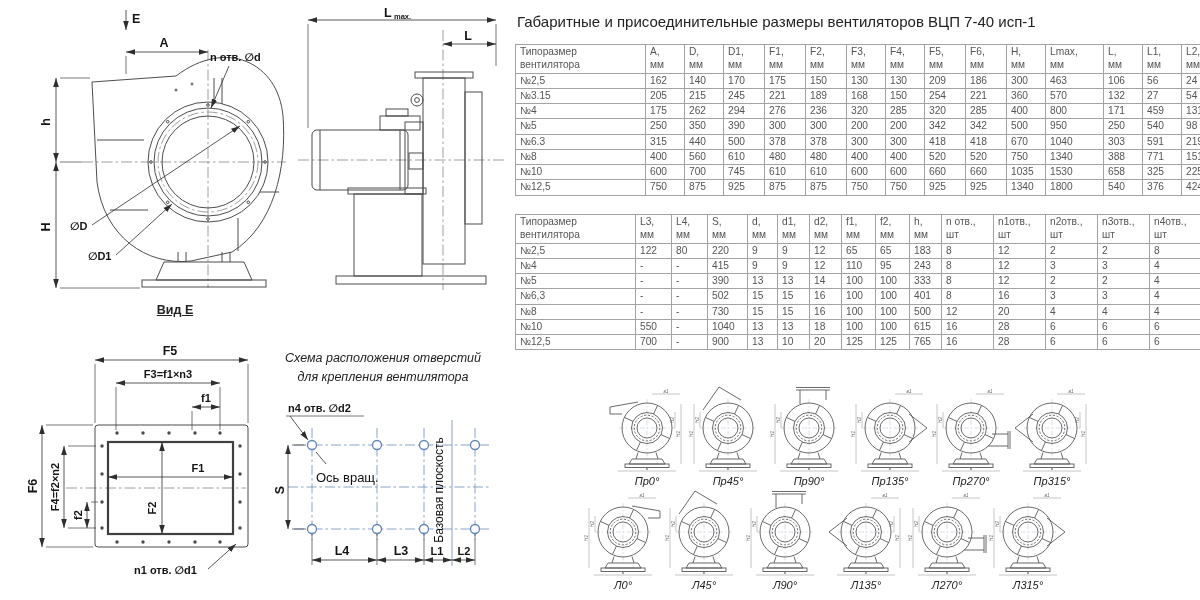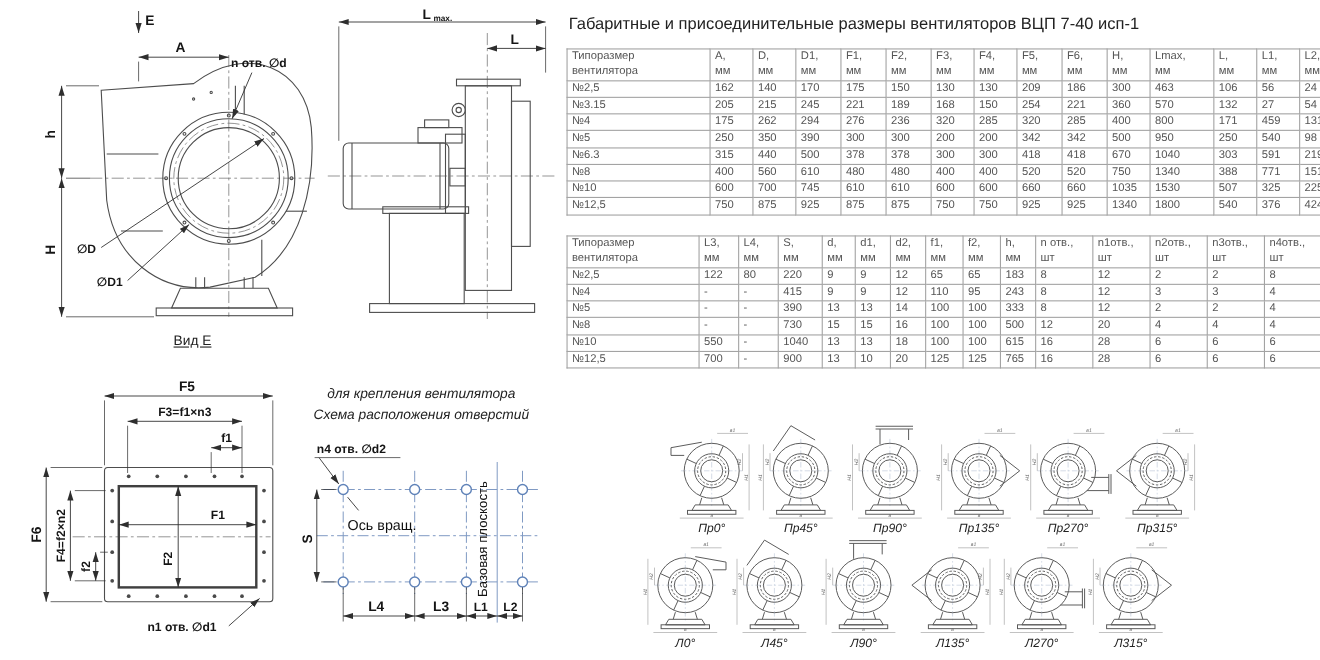--- a/index.html
+++ b/index.html
@@ -19,21 +19,21 @@
   .cc{stroke:#6b6b6b;stroke-width:.65;stroke-dasharray:11 3 2.5 3;fill:none}
   .dl{stroke:#2e2e2e;stroke-width:.8;fill:none}
   .el{stroke:#2e2e2e;stroke-width:.65;fill:none}
   .tb{font-weight:bold;font-size:12.5px;fill:#151515}
   .tm{font-weight:bold;font-size:11px;fill:#151515}
   .ts{font-weight:bold;font-size:7.5px;fill:#151515}
   .tsch{font-size:13px;fill:#111}
   .bl{stroke:#7e99c2;stroke-width:.9;fill:none}
   .bld{stroke:#7e99c2;stroke-width:.9;stroke-dasharray:10 3 2.5 3;fill:none}
   .bh{stroke:#5f82b8;stroke-width:1.3;fill:#fff}
-  .viewe-title{font-size:12.5px;font-weight:normal;text-decoration:underline;color:#222;width:80px;text-align:center}
+  .viewe-title{font-size:12.5px;font-weight:bold;text-decoration:underline;color:#222;width:80px;text-align:center}
   .scheme-title{font-style:italic;font-size:12.5px;color:#222;width:200px;text-align:center;line-height:1.55}
   
   .drow{display:flex;gap:3px}
   .fitem{width:78px;display:flex;flex-direction:column;align-items:center}
   .flab{font-style:italic;font-size:11px;color:#222;margin-top:1px}
   .fan line,.fan circle,.fan path,.fan rect{stroke:#5a5a5a;stroke-width:.9;fill:none}
   .fan .dm{stroke:#999;stroke-width:.55}
   .fan .cl{stroke:#b9c4d6;stroke-width:.55}
   .fan text{fill:#666;font-size:4.6px;font-style:italic;stroke:none}
 </style>
@@ -207,22 +207,22 @@
 
     <line class="dl" x1="57" y1="157" x2="57" y2="183" marker-start="url(#arL)" marker-end="url(#arL)"></line>
     <line class="el" x1="61" y1="157" x2="68" y2="157"></line>
     <text class="tm" x="52" y="170" transform="rotate(-90 52 170)" text-anchor="middle">f2</text>
 
     <line class="dl" x1="178" y1="224" x2="206" y2="199" marker-end="url(#arL)"></line>
     <text class="tm" x="104" y="229">n1 отв. ∅d1</text>
   </svg>
 
   <div class="abs scheme-title" style="left:283px;top:349px">
+    <div>Схема расположения отверстий</div>
     <div>для крепления вентилятора</div>
-    <div>Схема расположения отверстий</div>
   </div>
 
   <svg class="abs" style="left:280px;top:400px" width="230" height="180" viewBox="0 0 230 180">
     <defs>
       <marker id="arC" viewBox="0 0 8 6" markerWidth="9" markerHeight="7" refX="8" refY="3" orient="auto-start-reverse" markerUnits="userSpaceOnUse">
         <path d="M0 .5 L8 3 L0 5.5 Z" fill="#2e2e2e"></path>
       </marker>
     </defs>
 
     <line class="bld" x1="14" y1="45" x2="212" y2="45"></line>
@@ -437,21 +437,21 @@
             <td>700</td>
             <td>745</td>
             <td>610</td>
             <td>610</td>
             <td>600</td>
             <td>600</td>
             <td>660</td>
             <td>660</td>
             <td>1035</td>
             <td>1530</td>
-            <td>507</td>
+            <td>658</td>
             <td>325</td>
             <td>225</td>
           </tr>
           <tr>
             <td>№12,5</td>
             <td>750</td>
             <td>875</td>
             <td>925</td>
             <td>875</td>
             <td>875</td>
@@ -568,20 +568,37 @@
             <td>100</td>
             <td>100</td>
             <td>333</td>
             <td>8</td>
             <td>12</td>
             <td>2</td>
             <td>2</td>
             <td>4</td>
           </tr>
           <tr>
+            <td>№6,3</td>
+            <td>-</td>
+            <td>-</td>
+            <td>502</td>
+            <td>15</td>
+            <td>15</td>
+            <td>16</td>
+            <td>100</td>
+            <td>100</td>
+            <td>401</td>
+            <td>8</td>
+            <td>16</td>
+            <td>3</td>
+            <td>3</td>
+            <td>4</td>
+          </tr>
+          <tr>
             <td>№8</td>
             <td>-</td>
             <td>-</td>
             <td>730</td>
             <td>15</td>
             <td>15</td>
             <td>16</td>
             <td>100</td>
             <td>100</td>
             <td>500</td>

